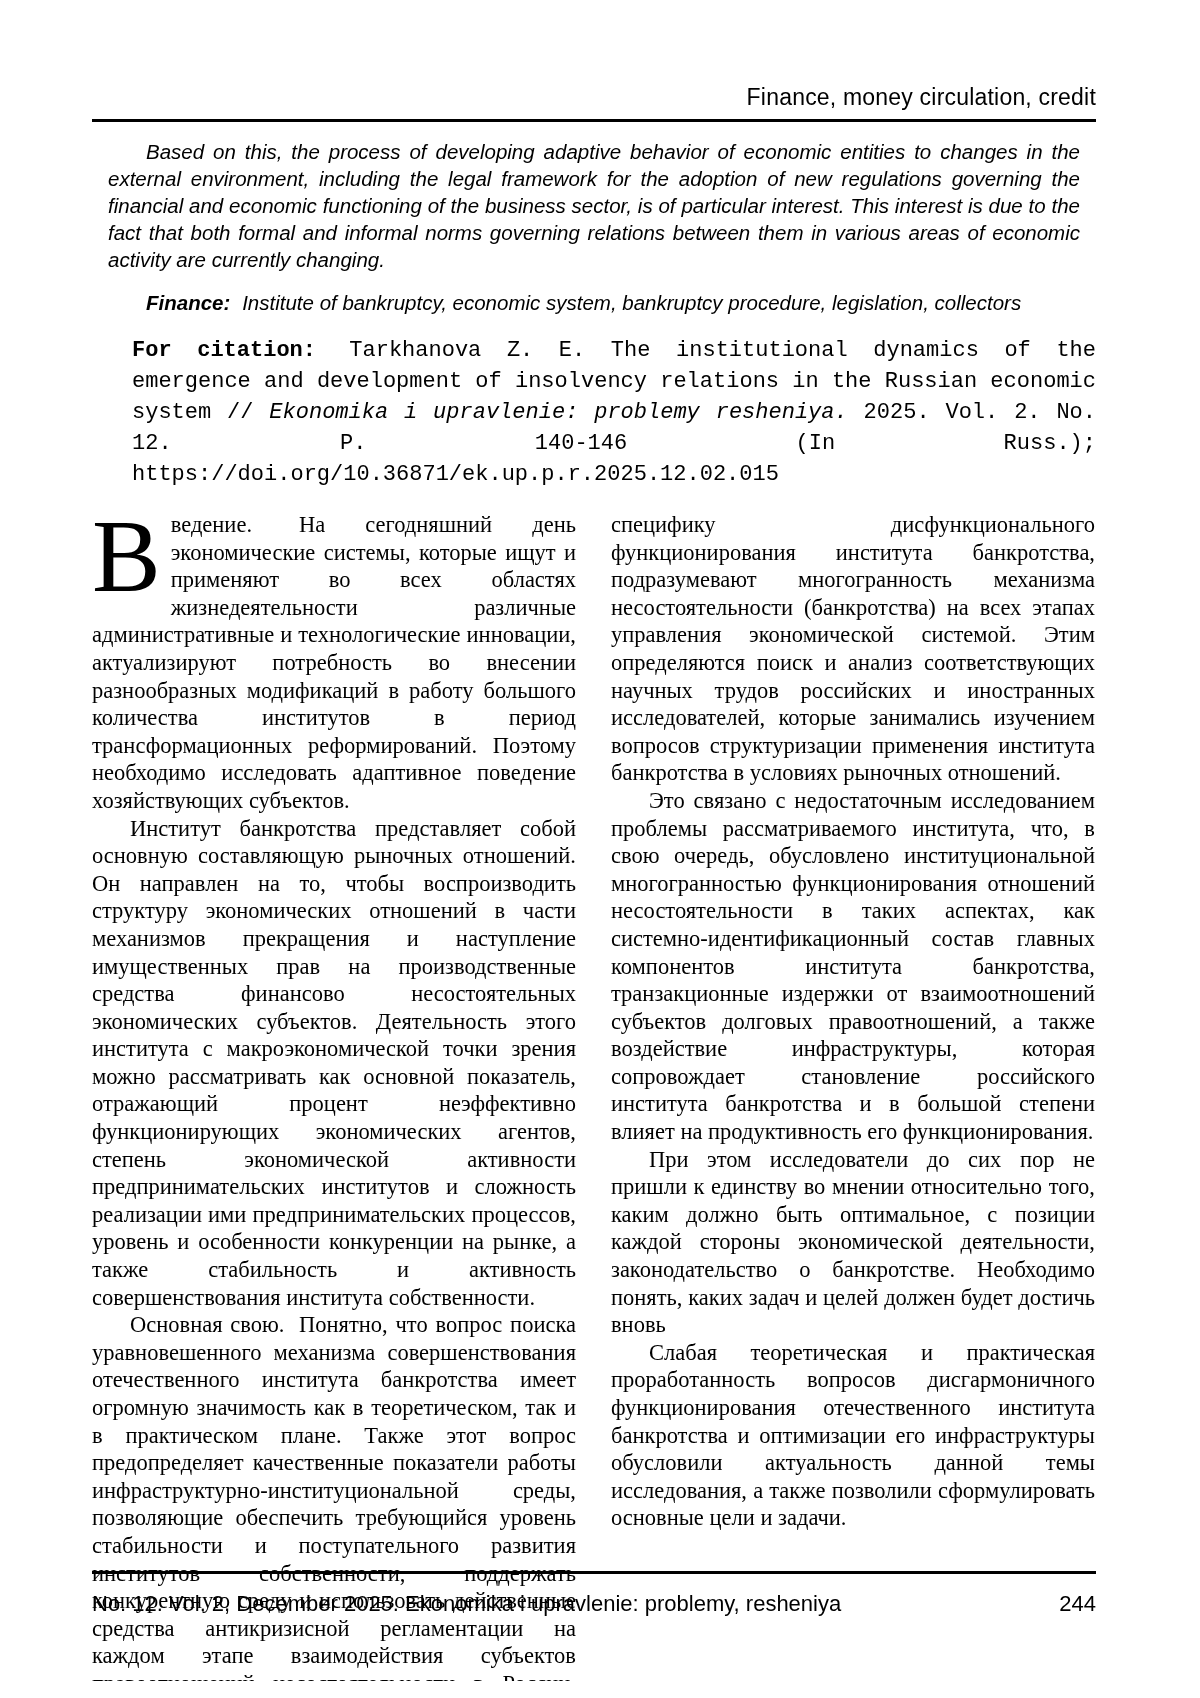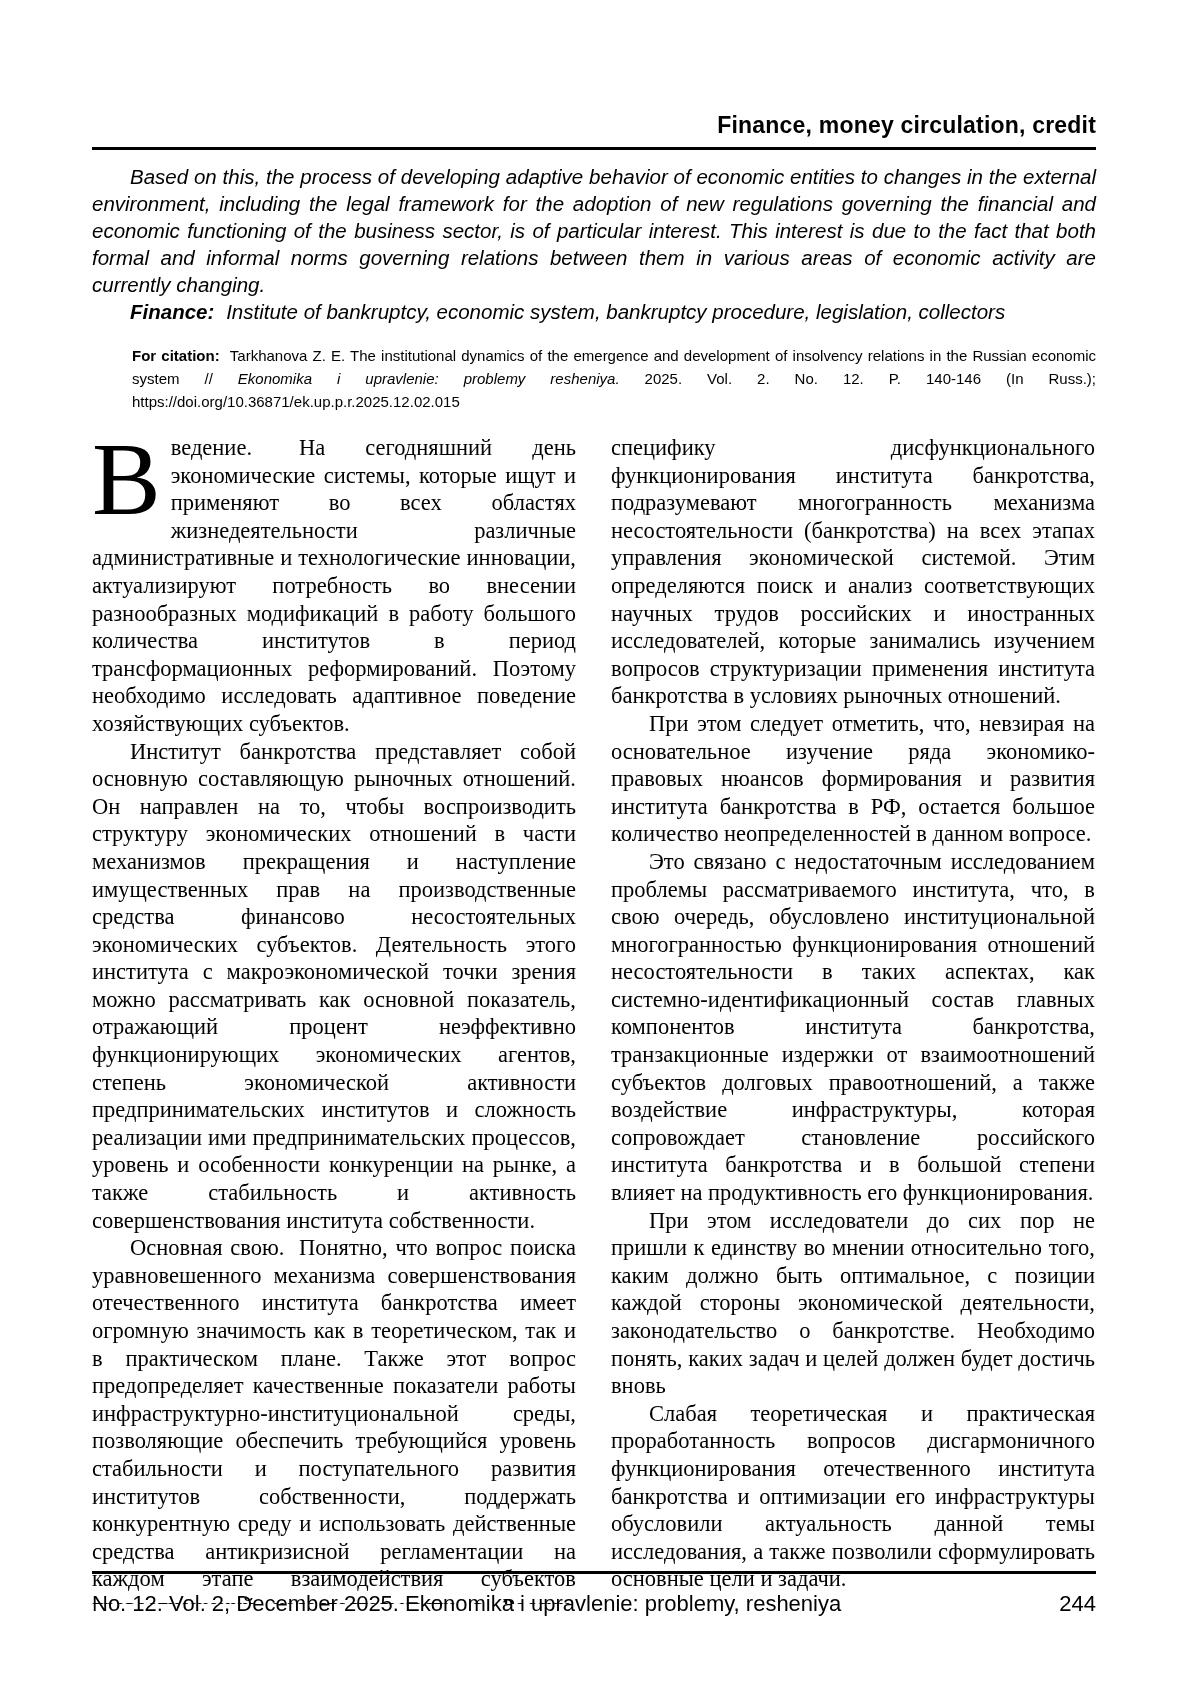--- a/index.html
+++ b/index.html
@@ -14,51 +14,51 @@
   }
   .page {
     position: absolute;
     left: 92px;
     right: 104px;
     top: 0;
     bottom: 0;
   }
   
   .running-head {
-    padding-top: 112px;
+    padding-top: 84px;
     text-align: right;
     font-family: "Liberation Sans", sans-serif;
-    font-weight: bold;
+    font-weight: normal;
     font-size: 23px;
     line-height: 26px;
     letter-spacing: 0.2px;
   }
   .head-rule {
     border: none;
     border-top: 3px solid #000;
     margin: 9px 0 0 0;
   }
   
   .abstract-block { margin-top: 13px; }
   .abstract-p {
-    margin: 0;
+    margin: 16px;
     font-family: "Liberation Sans", sans-serif;
     font-style: italic;
     font-size: 20.5px;
     line-height: 27px;
     text-align: justify;
     text-indent: 38px;
   }
   .kw-label { font-weight: bold; margin-right: 0.3em; }
   
   .citation {
     margin: 19px 0 0 40px;
-    font-family: Liberation Sans, sans-serif;
-    font-size: 15px;
-    line-height: 23px;
+    font-family: Liberation Mono, monospace;
+    font-size: 22px;
+    line-height: 31px;
     text-align: justify;
   }
   .citation .bold { font-weight: bold; margin-right: 0.35em; }
   .citation .italic { font-style: italic; }
   
   .columns {
     margin-top: 21px;
     display: flex;
     gap: 35px;
     height: 1170px;
@@ -140,21 +140,20 @@
       </p>
       <p class="para">Институт банкротства представляет собой основную составляющую рыночных отношений. Он направлен на то, чтобы воспроизводить структуру экономических отношений в части механизмов прекращения и наступление имущественных прав на производственные средства финансово несостоятельных экономических субъектов. Деятельность этого института с макроэкономической точки зрения можно рассматривать как основной показатель, отражающий процент неэффективно функционирующих экономических агентов, степень экономической активности предпринимательских институтов и сложность реализации ими предпринимательских процессов, уровень и особенности конкуренции на рынке, а также стабильность и активность совершенствования института собственности.</p>
       <p class="para">
         <span class="run-bold">Основная свою.</span>
         <span>Понятно, что вопрос поиска уравновешенного механизма совершенствования отечественного института банкротства имеет огромную значимость как в теоретическом, так и в практическом плане. Также этот вопрос предопределяет качественные показатели работы инфраструктурно-институциональной среды, позволяющие обеспечить требующийся уровень стабильности и поступательного развития институтов собственности, поддержать конкурентную среду и использовать действенные средства антикризисной регламентации на каждом этапе взаимодействия субъектов правоотношений несостоятельности в России. Вопросы, затрагивающие</span>
       </p>
     </div>
 
     <div class="col">
       <p class="para no-indent">специфику дисфункционального функционирования института банкротства, подразумевают многогранность механизма несостоятельности (банкротства) на всех этапах управления экономической системой. Этим определяются поиск и анализ соответствующих научных трудов российских и иностранных исследователей, которые занимались изучением вопросов структуризации применения института банкротства в условиях рыночных отношений.</p>
-      <p class="para">При этом следует отметить, что, невзирая на основательное изучение ряда экономико-правовых нюансов формирования и развития института банкротства в РФ, остается большое количество неопределенностей в данном вопросе.</p>
       <p class="para">Это связано с недостаточным исследованием проблемы рассматриваемого института, что, в свою очередь, обусловлено институциональной многогранностью функционирования отношений несостоятельности в таких аспектах, как системно-идентификационный состав главных компонентов института банкротства, транзакционные издержки от взаимоотношений субъектов долговых правоотношений, а также воздействие инфраструктуры, которая сопровождает становление российского института банкротства и в большой степени влияет на продуктивность его функционирования.</p>
       <p class="para">При этом исследователи до сих пор не пришли к единству во мнении относительно того, каким должно быть оптимальное, с позиции каждой стороны экономической деятельности, законодательство о банкротстве. Необходимо понять, каких задач и целей должен будет достичь вновь</p>
       <p class="para">Слабая теоретическая и практическая проработанность вопросов дисгармоничного функционирования отечественного института банкротства и оптимизации его инфраструктуры обусловили актуальность данной темы исследования, а также позволили сформулировать основные цели и задачи.</p>
     </div>
 
   </div>
 
 </div>
 
 <div class="footer">

